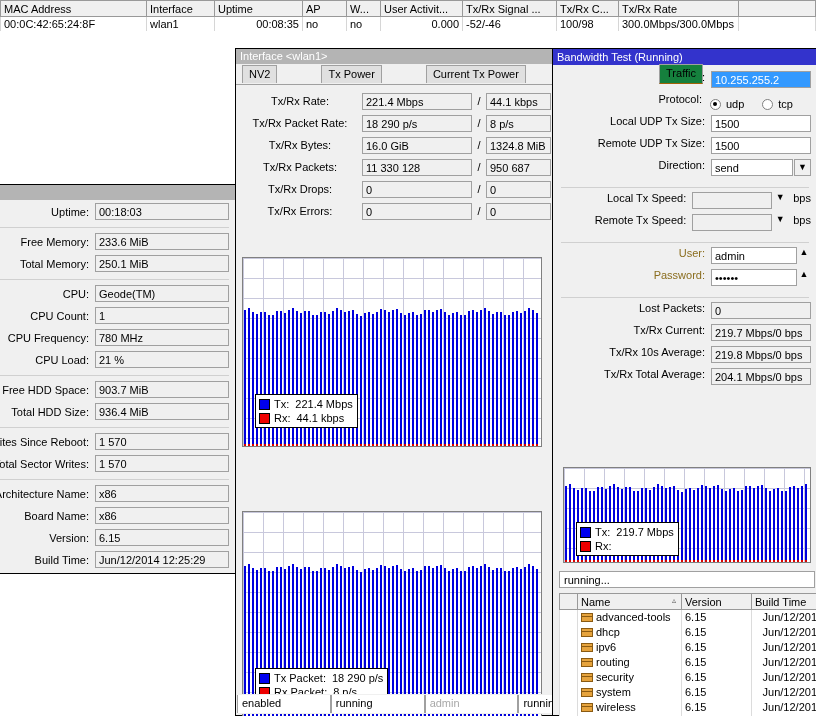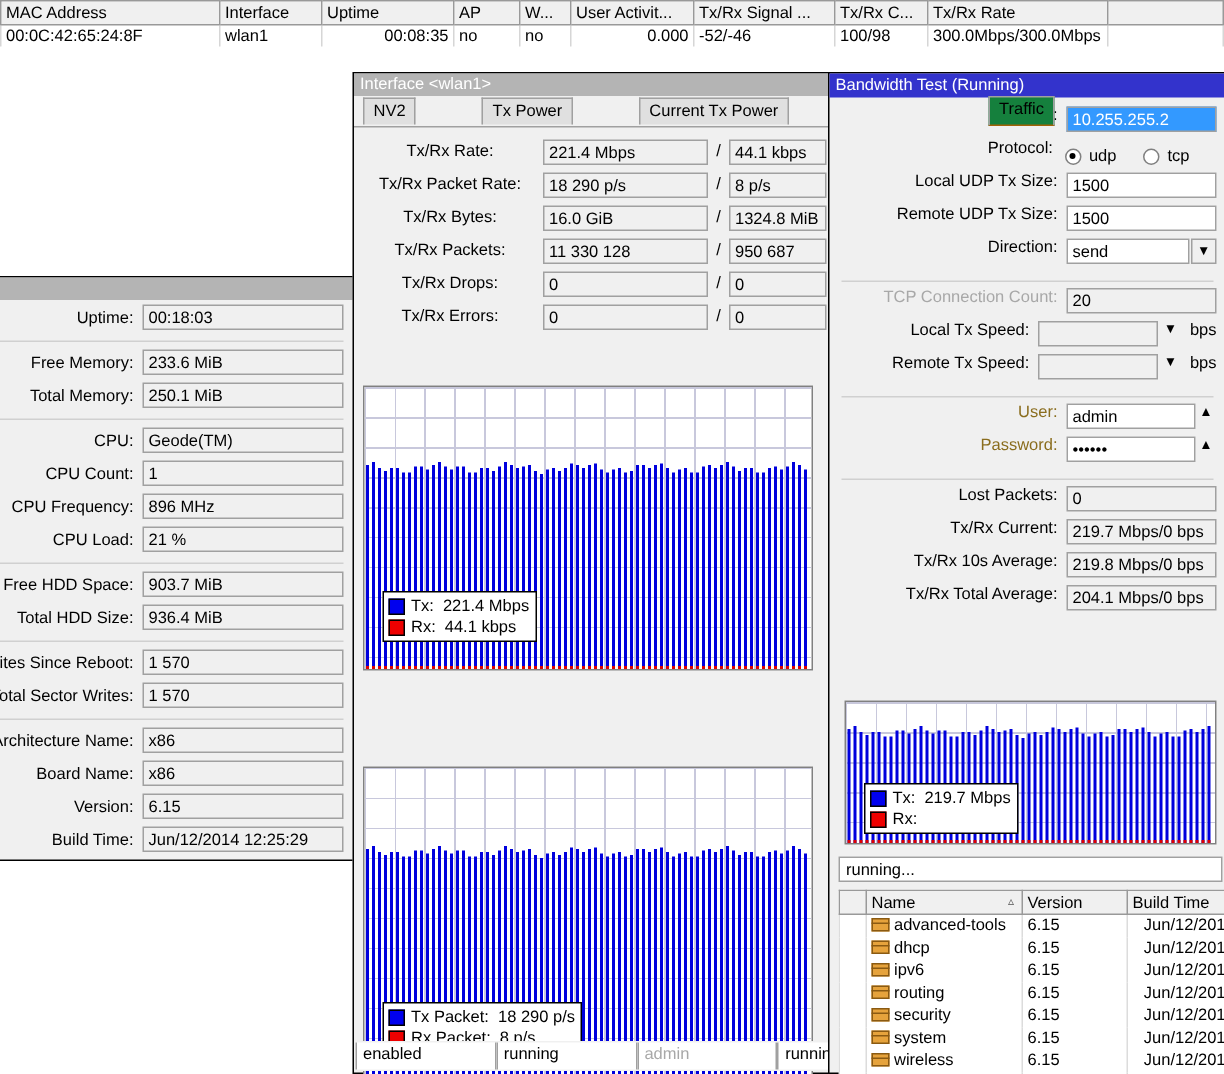--- a/index.html
+++ b/index.html
@@ -190,21 +190,21 @@
     <div class="frow">
       <div class="flabel">CPU:</div>
       <div class="fval">Geode(TM)</div>
     </div>
     <div class="frow">
       <div class="flabel">CPU Count:</div>
       <div class="fval">1</div>
     </div>
     <div class="frow">
       <div class="flabel">CPU Frequency:</div>
-      <div class="fval">896 MHz</div>
+      <div class="fval">780 MHz</div>
     </div>
     <div class="frow">
       <div class="flabel">CPU Load:</div>
       <div class="fval">21 %</div>
     </div>
     <div class="fsep"></div>
     <div class="frow">
       <div class="flabel">Free HDD Space:</div>
       <div class="fval">903.7 MiB</div>
     </div>
@@ -598,24 +598,20 @@
     </div>
 
     <div class="brow">
       <div class="blabel">Direction:</div>
       <div class="bval">send</div>
       <div class="caretbox">▼</div>
     </div>
 
     <div class="bsep"></div>
 
-    <div class="brow">
-      <div class="blabel dim">TCP Connection Count:</div>
-      <div class="bval ro">20</div>
-    </div>
 
     <div class="brow">
       <div class="blabel">Local Tx Speed:</div>
       <div class="bval ro" style="flex:none;width:80px"></div>
       <div class="caret-only">▼</div>
       <div class="unit">bps</div>
     </div>
 
     <div class="brow">
       <div class="blabel">Remote Tx Speed:</div>

